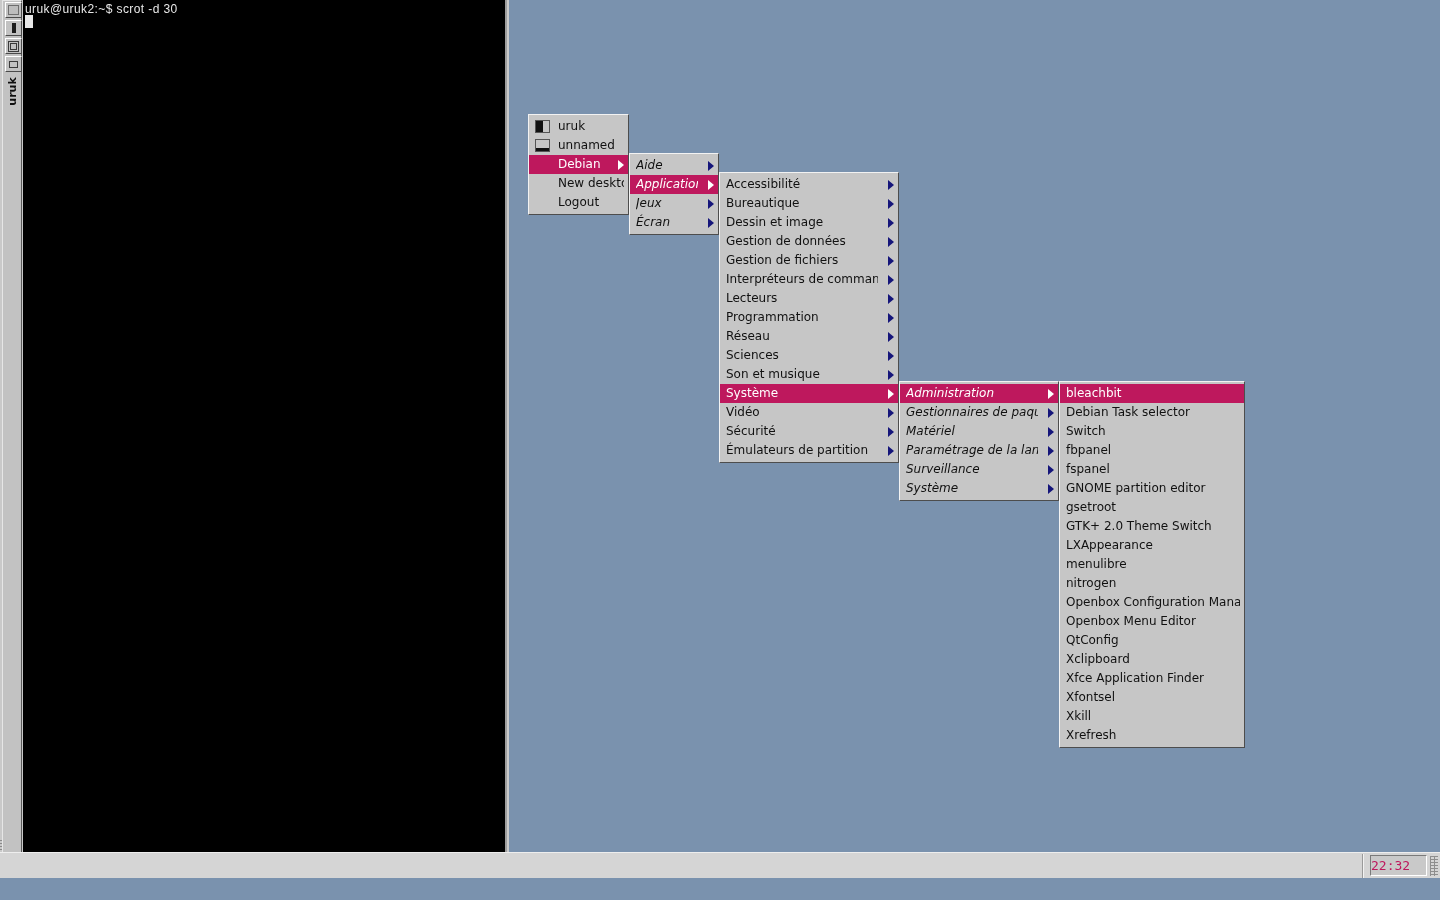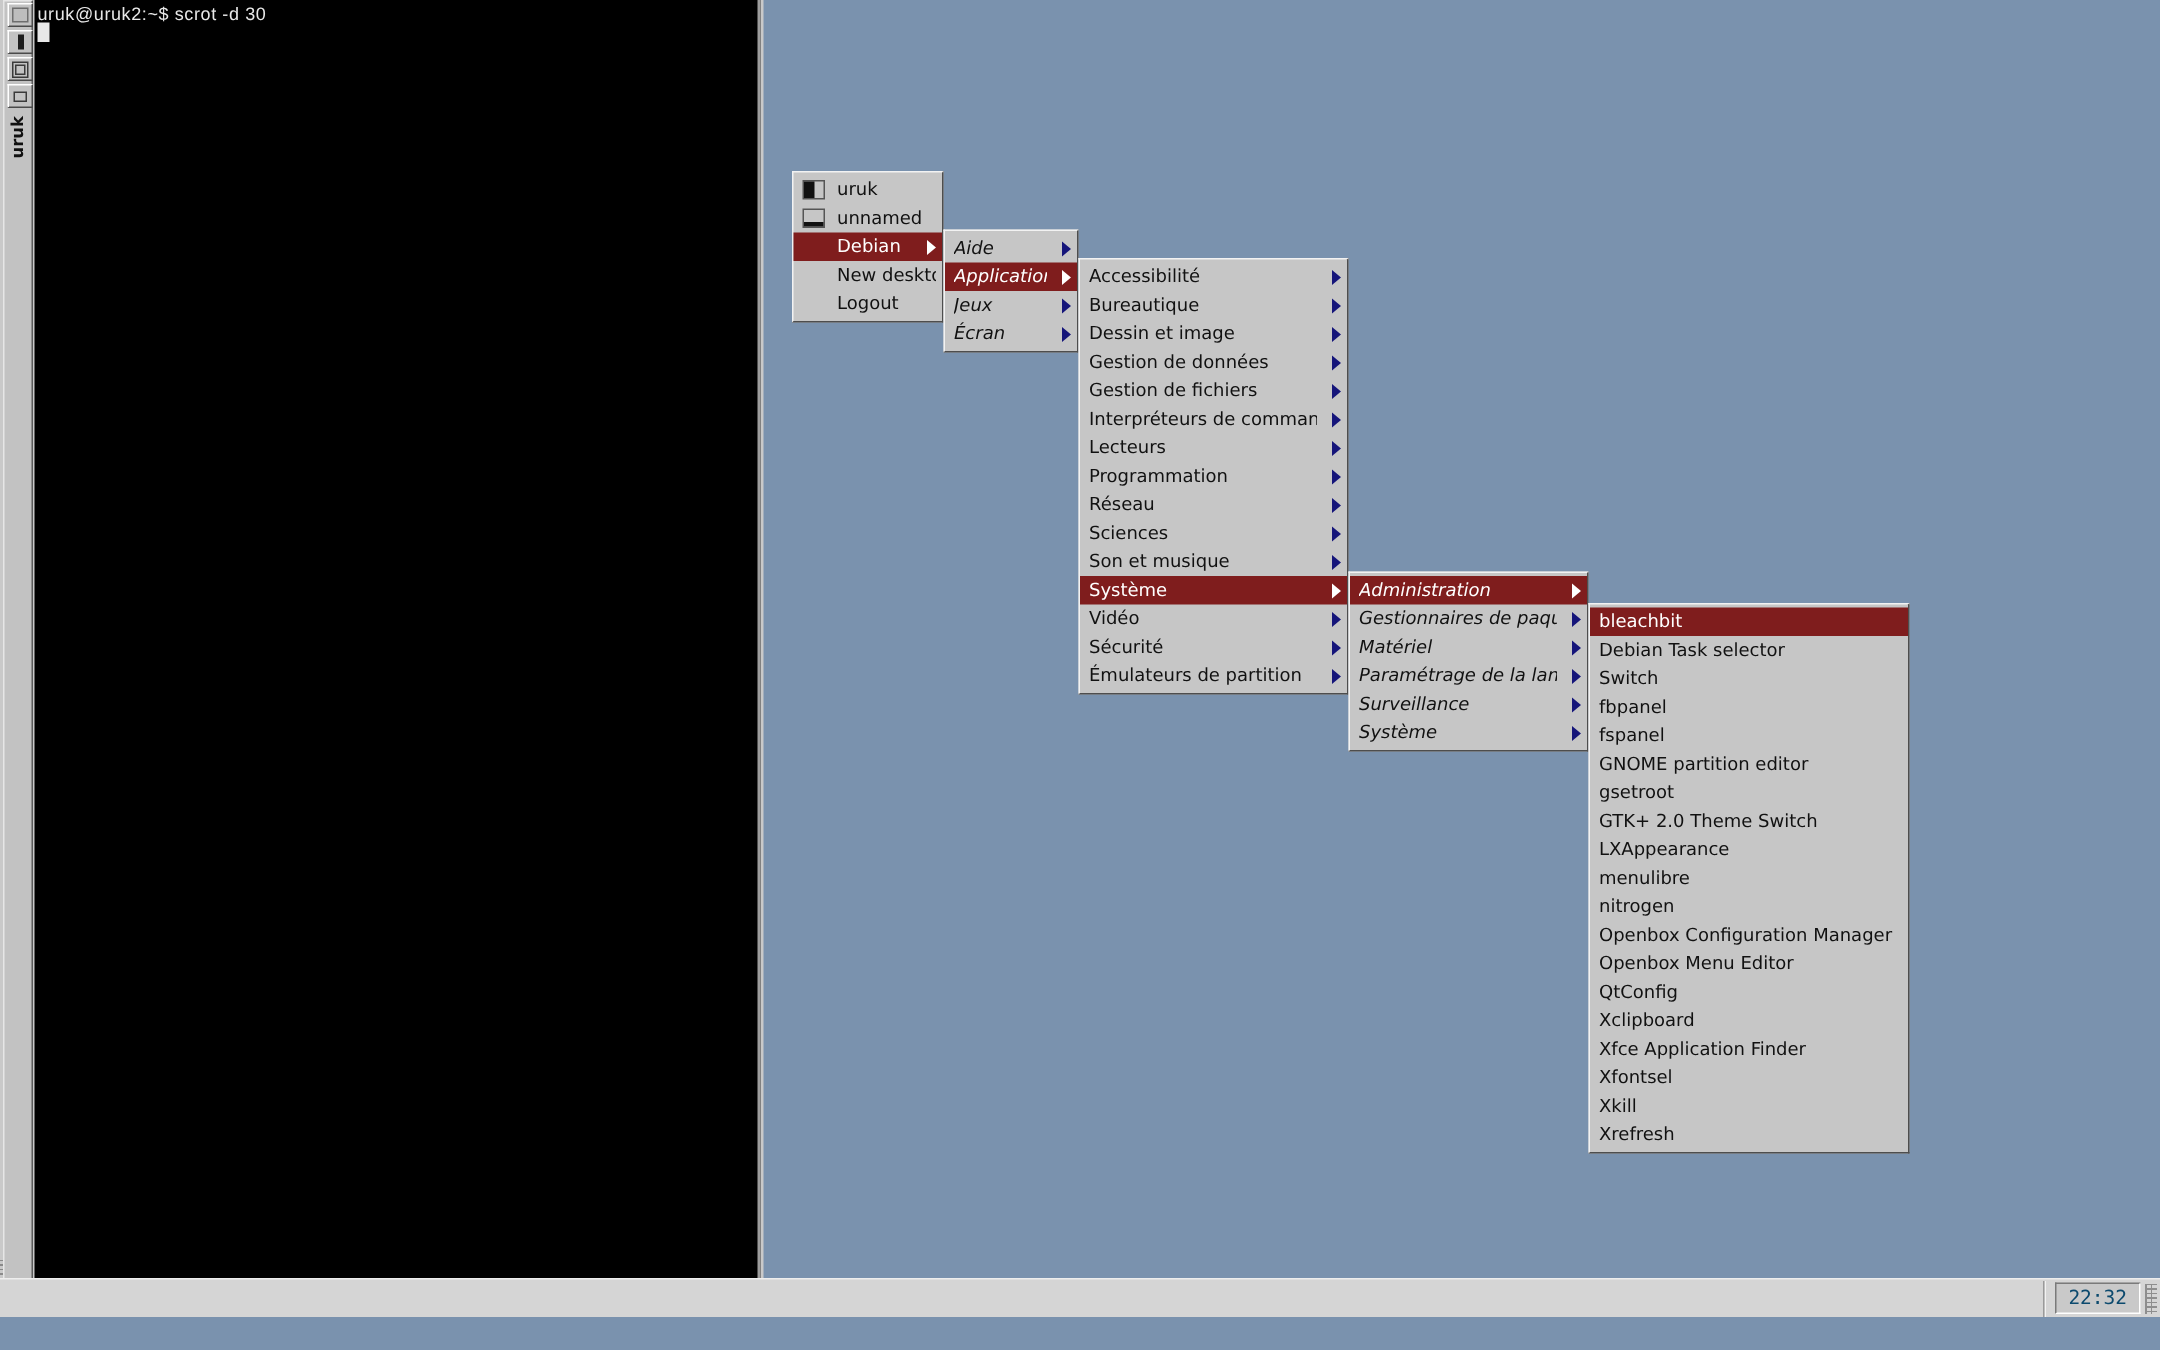--- a/index.html
+++ b/index.html
@@ -171,21 +171,21 @@
     position: relative;
     height: 19px;
     line-height: 19px;
     padding: 0 4px 0 6px;
     white-space: nowrap;
     display: flex;
     align-items: center;
     box-sizing: border-box;
   }
   .menu-item.selected {
-    background: #7f1d1d;
+    background: #be185d;
     color: #ffffff;
   }
   .menu-label {
     flex: 1 1 auto;
     overflow: hidden;
     text-overflow: clip;
   }
   .arrow {
     flex: 0 0 auto;
     margin-left: 10px;
@@ -223,21 +223,21 @@
   .mi-icon.spacer {
     background: transparent;
     border: none;
   }
 
   
   #menu-root        { left: 528px; top: 114px;  width: 101px; }
   #menu-debian      { left: 629px; top: 153px;  width: 90px; font-style: italic;  }
   #menu-apps        { left: 719px; top: 172px;  width: 180px; }
   #menu-systeme     { left: 899px; top: 381px;  width: 160px; font-style: italic; }
-  #menu-admin       { left: 1059px; top: 381px; width: 214px; margin-top: 21px; }
+  #menu-admin       { left: 1059px; top: 381px; width: 186px; }
 
   
   #taskbar {
     position: absolute;
     left: 0px; top: 852px;
     width: 1440px; height: 26px;
     background: #d5d5d5;
     border-top: 1px solid #eeeeee;
     box-sizing: border-box;
   }
@@ -251,22 +251,21 @@
     right: 13px; top: 2px;
     width: 57px; height: 21px;
     background: #c9c9c9;
     border-top: 1px solid #7a7a7a;
     border-left: 1px solid #7a7a7a;
     border-right: 1px solid #ffffff;
     border-bottom: 1px solid #ffffff;
     box-sizing: border-box;
     font-family: "DejaVu Sans Mono", monospace;
     font-size: 13px;
-    color: #0c4a6e;
-    text-align: center;
+    color: #be185d;
     line-height: 19px;
   }
   #clock-grip {
     position: absolute;
     right: 2px; top: 3px;
     width: 8px; height: 20px;
     background:
       repeating-linear-gradient(to bottom, #8e8e8e 0px, #8e8e8e 1px, transparent 1px, transparent 3px),
       repeating-linear-gradient(to right, #8e8e8e 0px, #8e8e8e 1px, transparent 1px, transparent 4px);
   }

